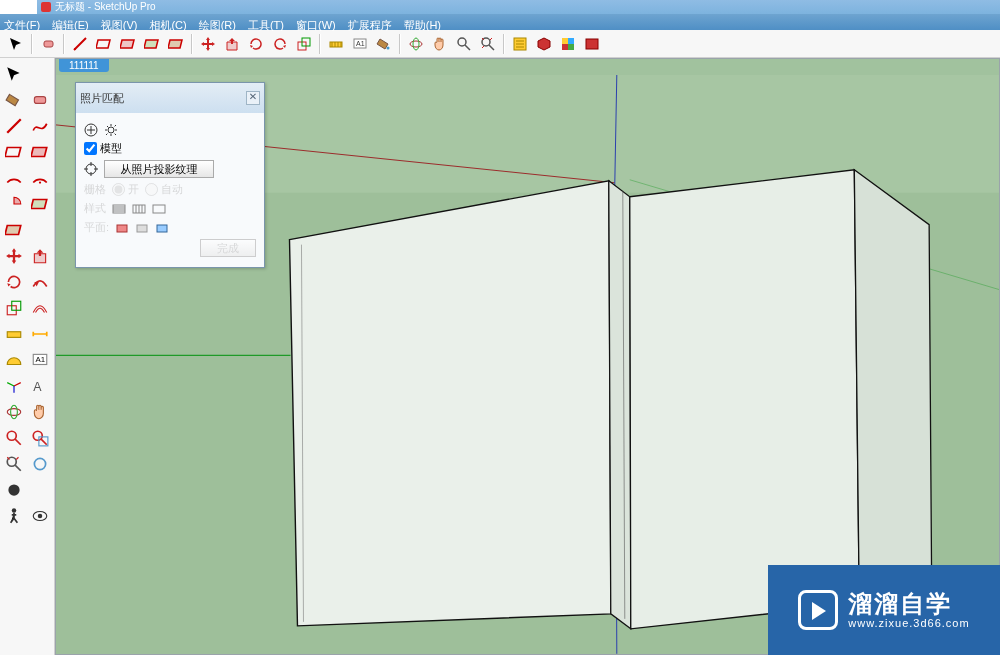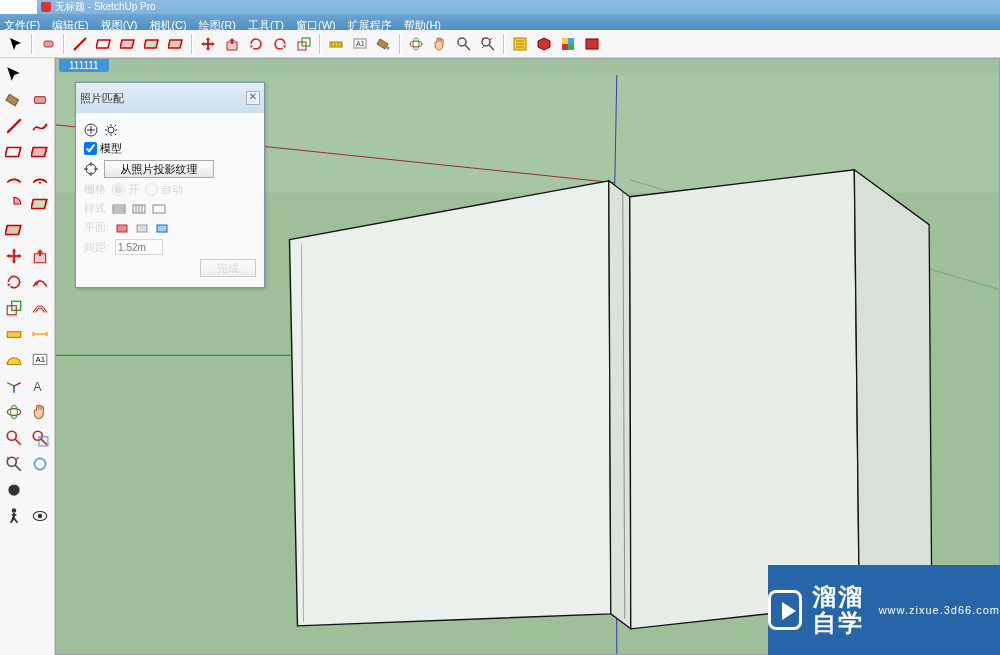--- a/index.html
+++ b/index.html
@@ -30,21 +30,21 @@
   .dlg-row { display: flex; align-items: center; margin: 4px 0; gap: 6px; }
   .dlg-row input[type=text] { width: 48px; height: 16px; font-size: 10px; border: 1px solid #bbb; background:#fff; padding:0 2px; }
   .dlg-btn { display:inline-block; min-width: 110px; height: 18px; border: 1px solid #aaa; background: linear-gradient(#fff,#e6e6e6); text-align: center; font-size: 11px; line-height: 16px; border-radius: 0; }
   .dlg-sec { color: #bbb; }
   .dlg-sec .dlg-btn, .dlg-sec span, .dlg-sec input { opacity: .55; }
   .ico { width: 14px; height: 14px; display:inline-block; }
   
   .watermark { position: absolute; right: 0; bottom: 0; width: 232px; height: 90px; background: #2765a8; display: flex; align-items: center; justify-content: center; color: #fff; gap: 10px; }
   .wm-logo { width: 40px; height: 40px; border: 3px solid #fff; border-radius: 8px; position: relative; }
   .wm-logo::before { content:""; position:absolute; left:11px; top:9px; width:0; height:0; border-left:14px solid #fff; border-top:9px solid transparent; border-bottom:9px solid transparent; }
-  .wm-text { display: flex; flex-direction: row; line-height: 1.1; align-items: center; }
+  .wm-text { display: flex; flex-direction: column; line-height: 1.1; }
   .wm-cn { font-size: 24px; font-weight: bold; letter-spacing: 2px; }
   .wm-en { font-size: 11px; letter-spacing: 1px; }
   .cb { display:inline-flex; align-items:center; gap:3px; }
   .cb input { margin:0; }
 </style>
 </head>
 <body>
 
 <div class="title-bar">
   <span class="app-icon"></span>
@@ -479,24 +479,20 @@
         <svg class="ico" viewBox="0 0 14 14">
             <rect x="2" y="4" width="10" height="7" fill="#e88" stroke="#a33"></rect>
           </svg>
         <svg class="ico" viewBox="0 0 14 14">
             <rect x="2" y="4" width="10" height="7" fill="#ddd" stroke="#999"></rect>
           </svg>
         <svg class="ico" viewBox="0 0 14 14">
             <rect x="2" y="4" width="10" height="7" fill="#9cf" stroke="#369"></rect>
           </svg>
       </div>
-      <div class="dlg-row">
-        <span>间距:</span>
-        <input type="text" value="1.52m" style="">
-      </div>
       <div class="dlg-row" style="justify-content:flex-end">
         <span class="dlg-btn" style="min-width:56px">完成</span>
       </div>
     </div>
   </div>
 </div>
 
 <div class="watermark">
   <div class="wm-logo"></div>
   <div class="wm-text">

